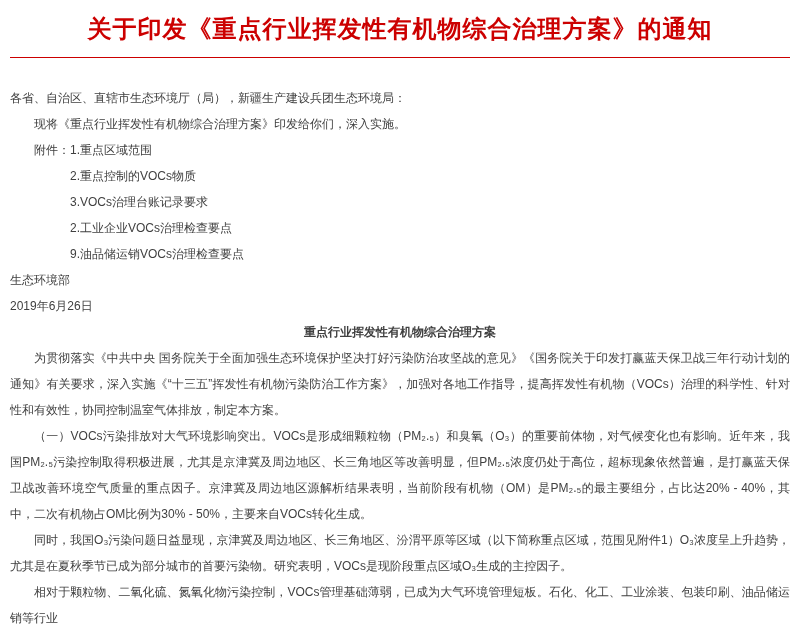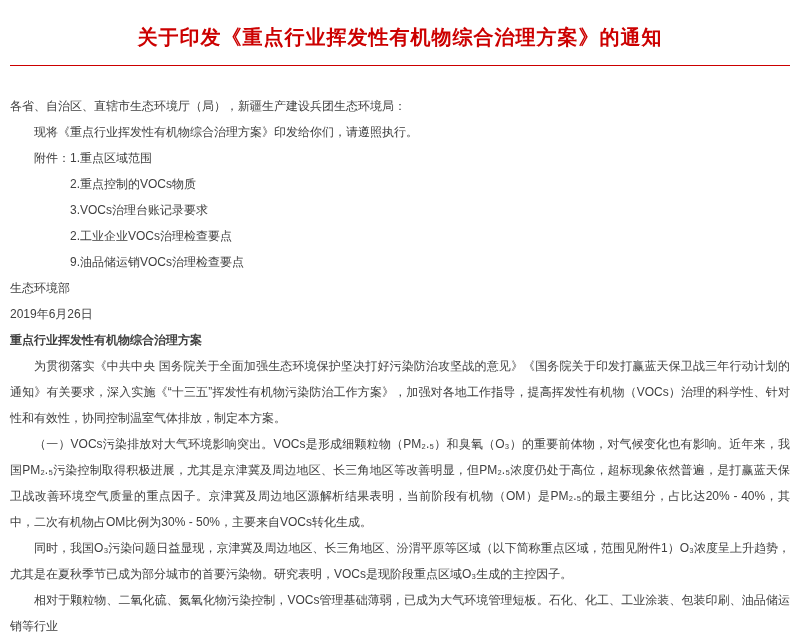--- a/index.html
+++ b/index.html
@@ -10,23 +10,23 @@
     overflow: hidden;
     background: #ffffff;
     color: #404040;
     font-family: "Liberation Sans", "DejaVu Sans", sans-serif;
     font-size: 12px;
     line-height: 26px;
   }
   .doc { padding: 0 10px; }
 
   .doc-title {
-    margin: 24px 0 0 0;
+    margin: 16px 0 0 0;
     color: #cc0000;
-    font-size: 20px;
+    font-size: 24px;
     font-weight: 700;
     line-height: 26px;
     text-align: center;
     letter-spacing: 1px;
   }
   .red-divider {
     margin-top: 15px;
     height: 0;
     border: none;
     border-top: 1px solid #cc0000;
@@ -34,37 +34,38 @@
 
   .content { margin-top: 27px; text-align: justify; }
   .content p { margin: 0; }
 
   .indent { text-indent: 2em; }
   .attach  { padding-left: 5em; }
   .right   { text-align: left; }
 
   .plan-heading {
     font-weight: 700;
+    text-align: center;
     line-height: 26px;
   }
 </style>
 </head>
 <body>
 
 <div class="doc">
 
   <div class="doc-title">关于印发《重点行业挥发性有机物综合治理方案》的通知</div>
 
   <div class="red-divider"></div>
 
   <div class="content">
 
     <p class="line">各省、自治区、直辖市生态环境厅（局），新疆生产建设兵团生态环境局：</p>
 
-    <p class="line indent">现将《重点行业挥发性有机物综合治理方案》印发给你们，请遵照执行。</p>
+    <p class="line indent">现将《重点行业挥发性有机物综合治理方案》印发给你们，深入实施。</p>
 
     <p class="line indent"><span>附件：</span><span>1.重点区域范围</span></p>
 
     <p class="line attach">2.重点控制的VOCs物质</p>
 
     <p class="line attach">3.VOCs治理台账记录要求</p>
 
     <p class="line attach">2.工业企业VOCs治理检查要点</p>
 
     <p class="line attach">9.油品储运销VOCs治理检查要点</p>

